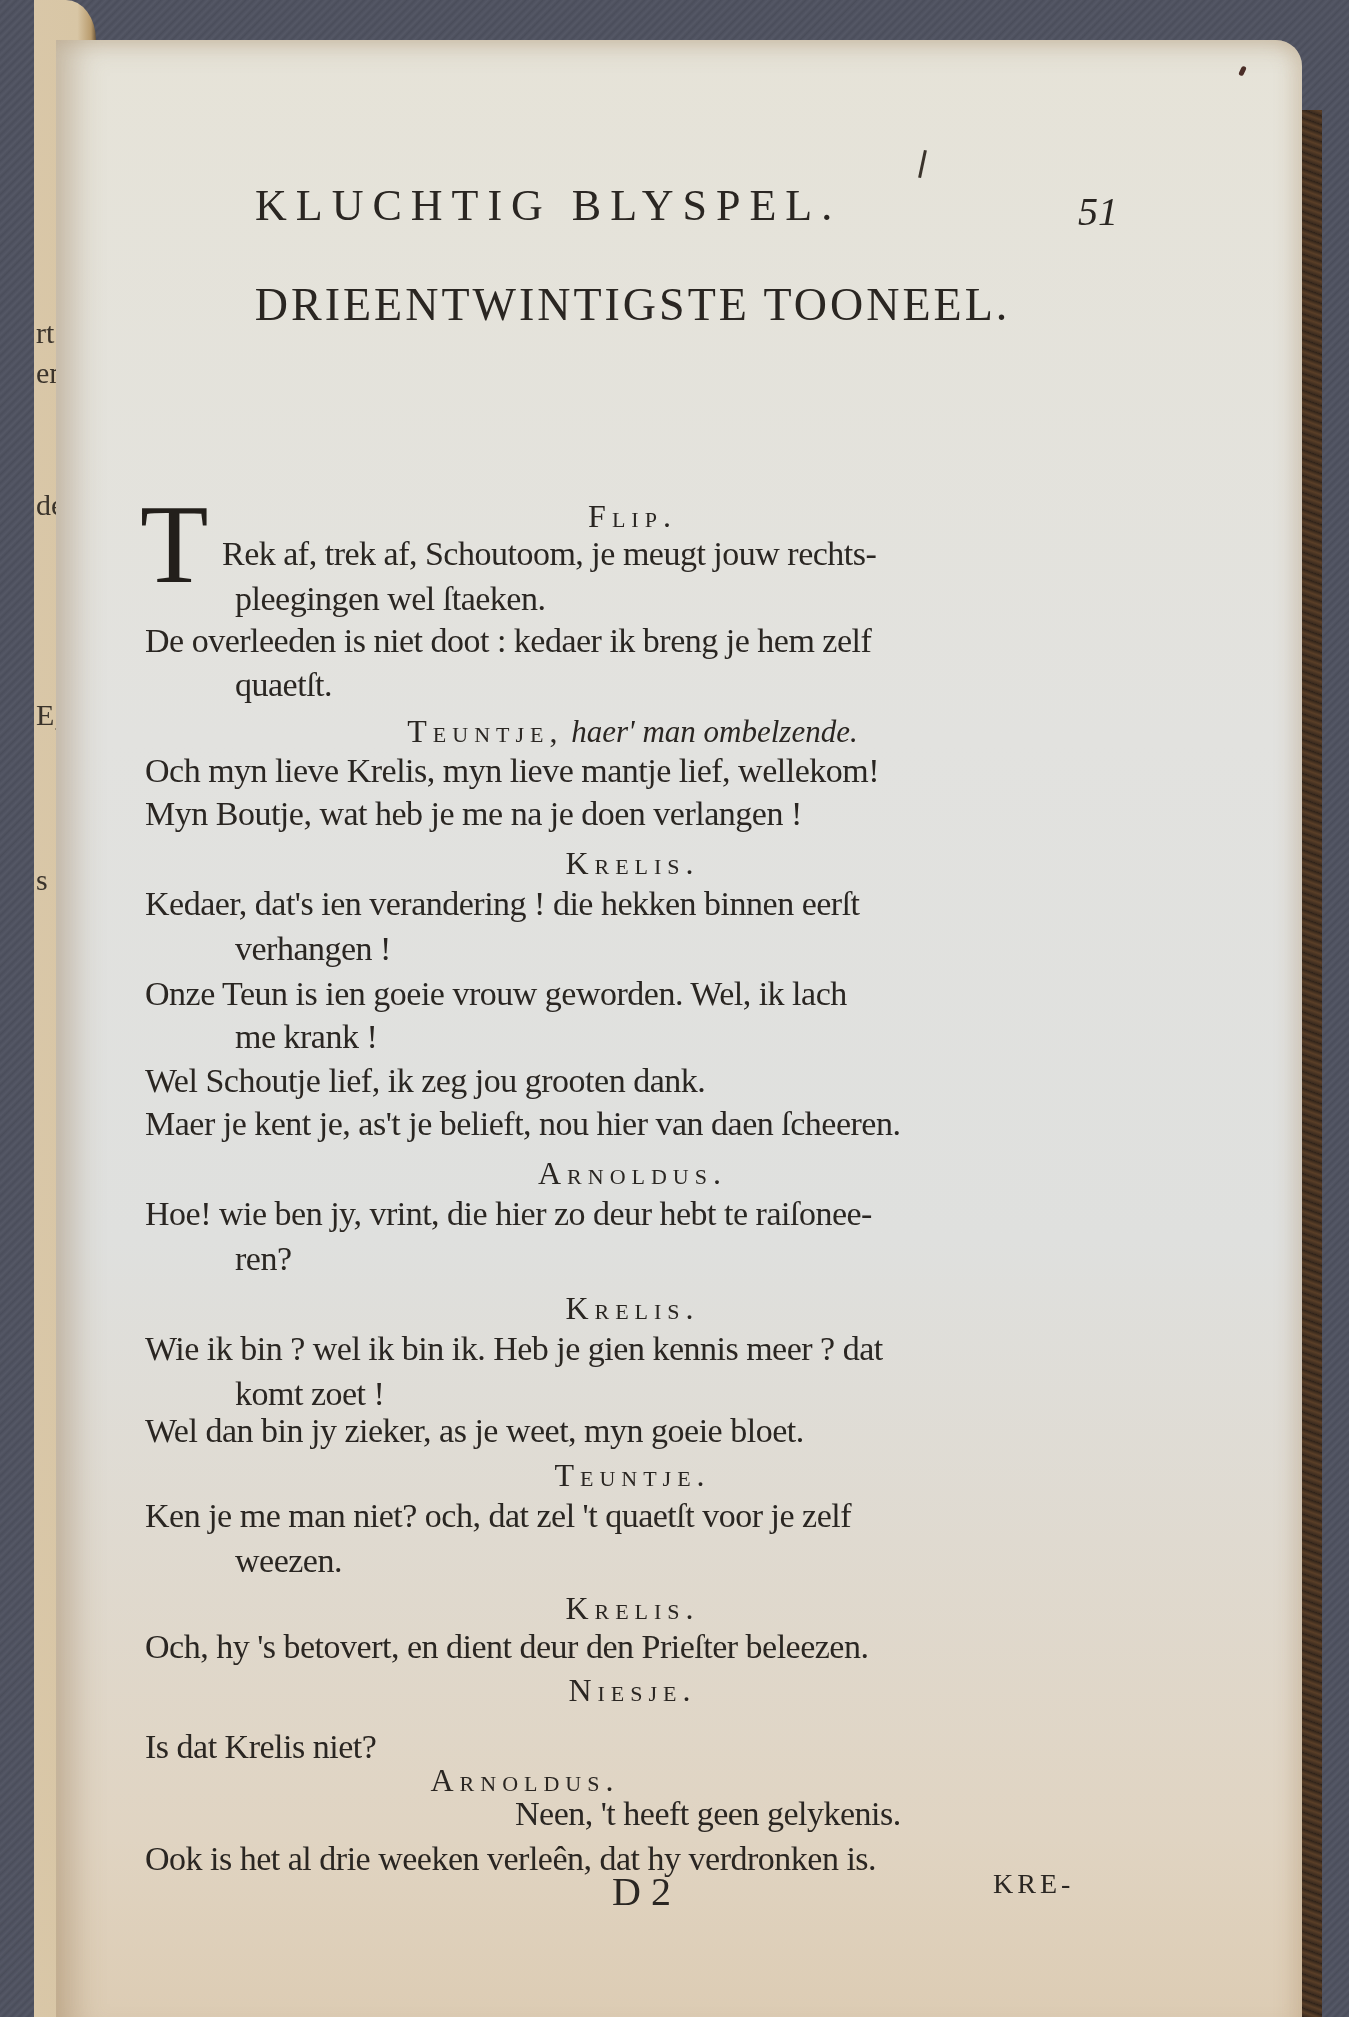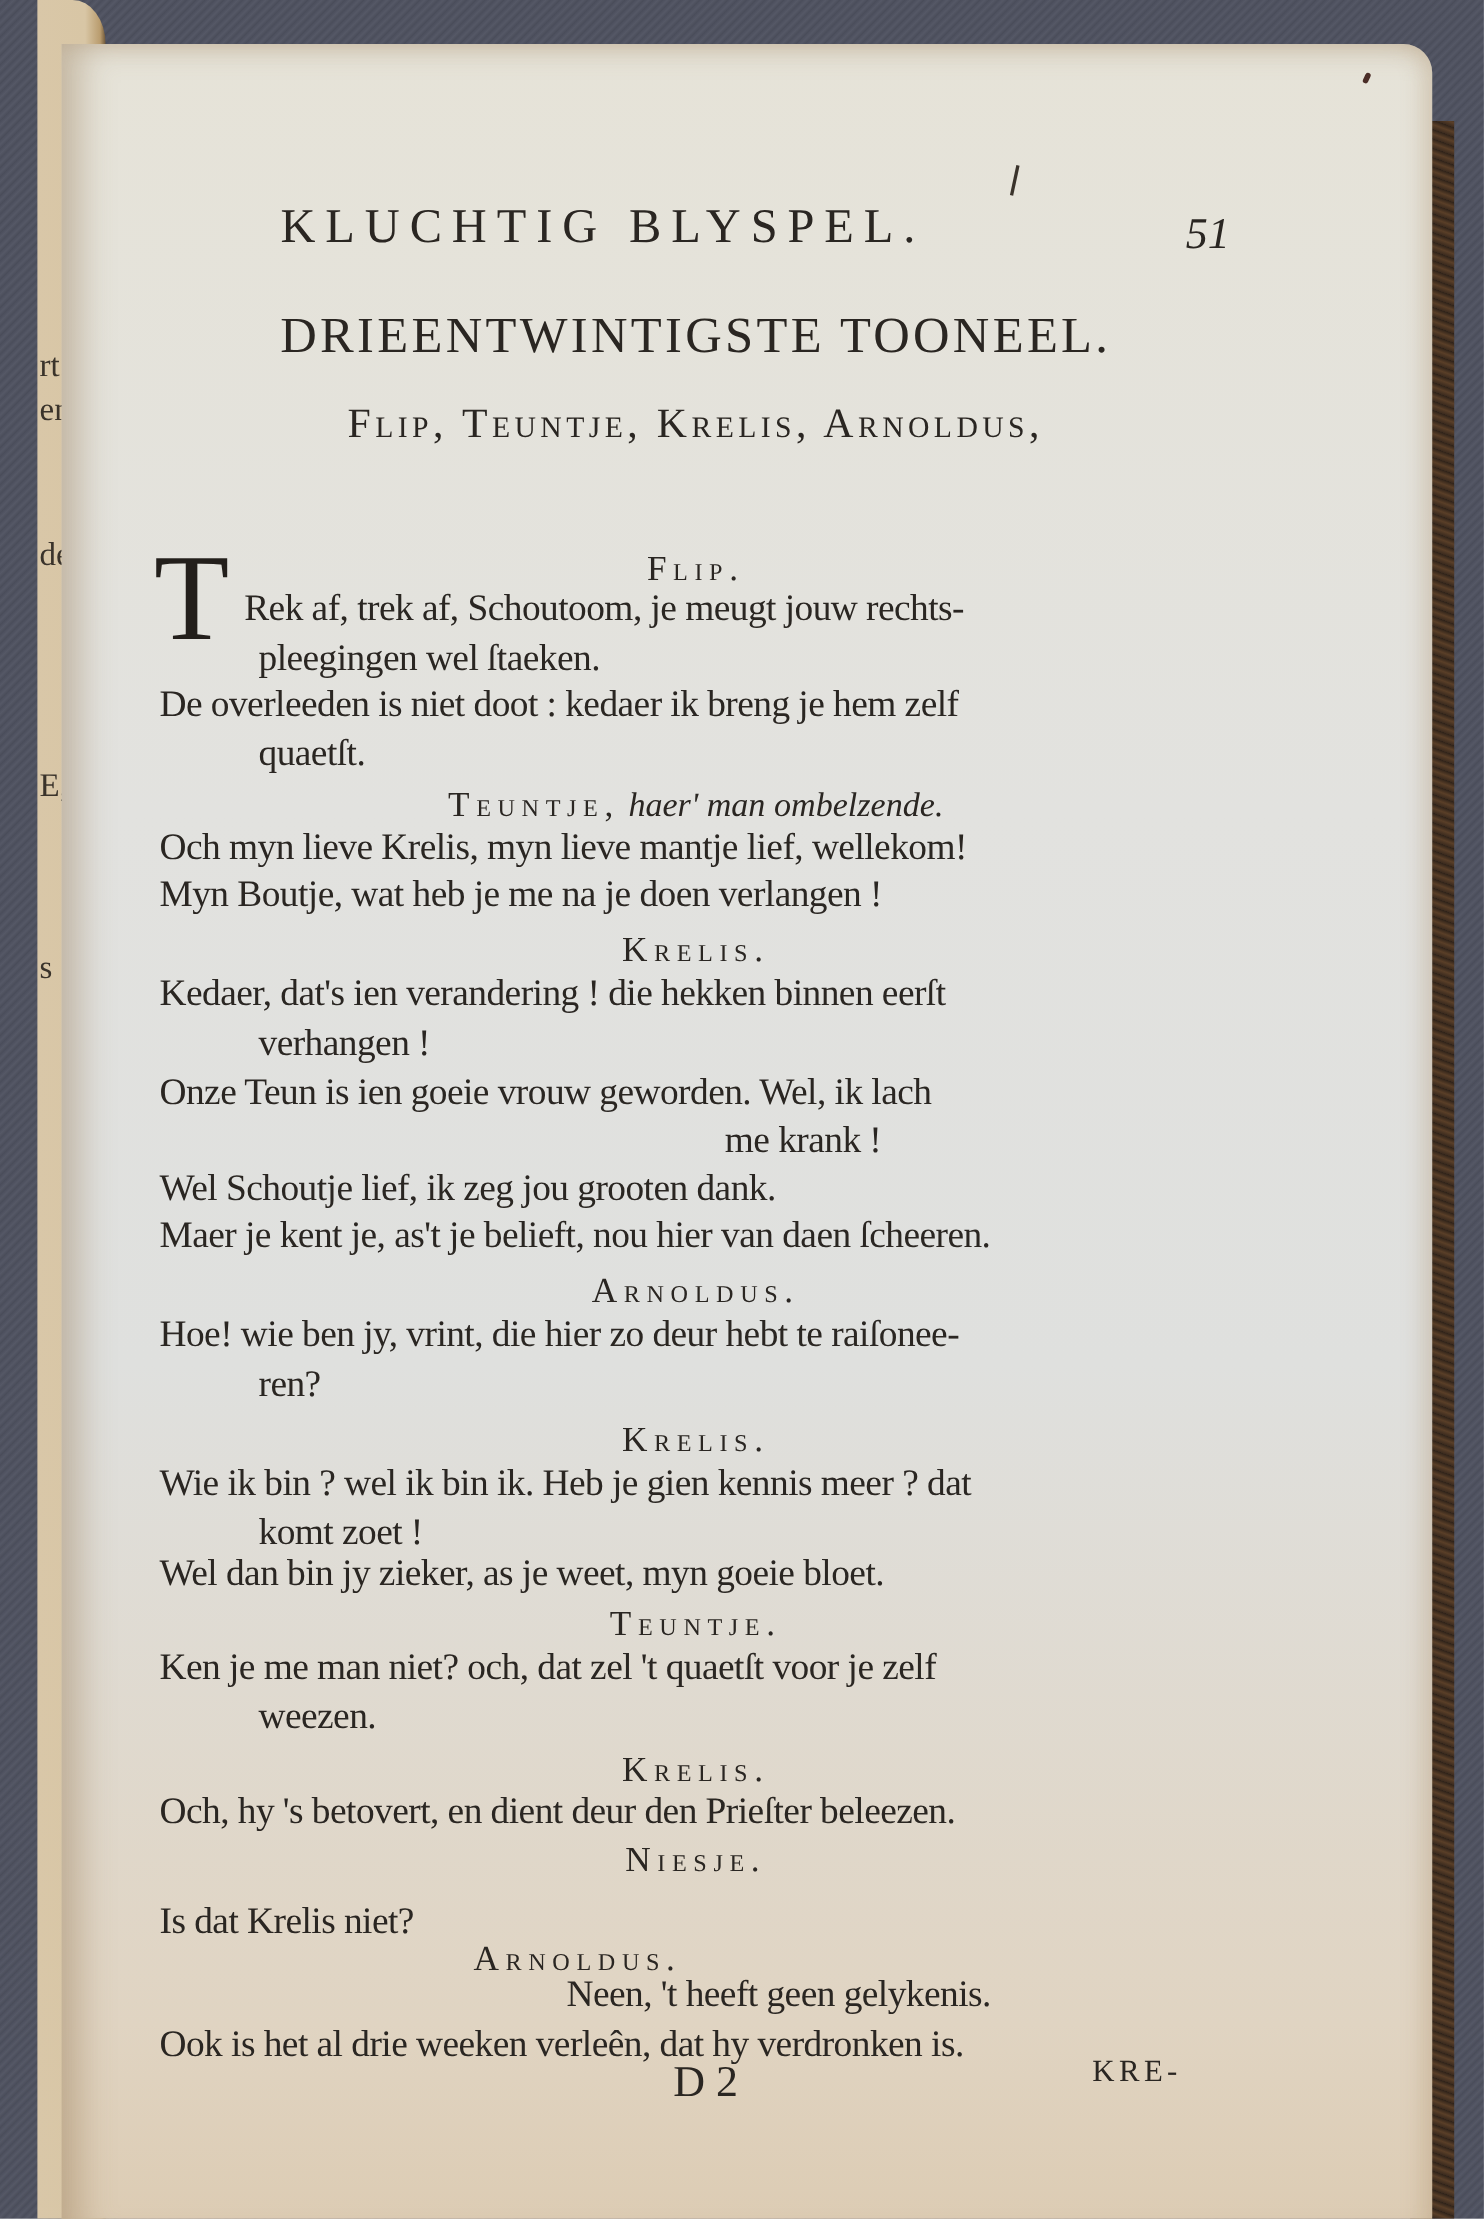--- a/index.html
+++ b/index.html
@@ -72,38 +72,37 @@
 <div class="cover-edge"></div>
 
 <div class="page"></div>
 <div class="dot-mark"></div>
 <div class="pencil-mark"></div>
 
 <div class="running-head">KLUCHTIG BLYSPEL.</div>
 <div class="page-num">51</div>
 <div class="scene-title">DRIEENTWINTIGSTE TOONEEL.</div>
 <div class="cast">
-  <div>Flip, Teuntje, Krelis, Arnoldus,</div>
 </div>
 <div class="dropcap">T</div>
 
 <div id="dialogue">
     <div class="speaker" style="top: 498px;"><span>Flip.</span></div>
     <div class="line" style="top: 535px; left: 222px;">Rek af, trek af, Schoutoom, je meugt jouw rechts-</div>
     <div class="line" style="top: 580px; left: 235px;">pleegingen wel ſtaeken.</div>
     <div class="line" style="top: 622px;">De overleeden is niet doot : kedaer ik breng je hem zelf</div>
     <div class="line" style="top: 666px; left: 235px;">quaetſt.</div>
     <div class="speaker" style="top: 713px;"><span>Teuntje,</span><span class="dir"> haer' man ombelzende.</span></div>
     <div class="line" style="top: 752px;">Och myn lieve Krelis, myn lieve mantje lief, wellekom!</div>
     <div class="line" style="top: 795px;">Myn Boutje, wat heb je me na je doen verlangen !</div>
     <div class="speaker" style="top: 845px;"><span>Krelis.</span></div>
     <div class="line" style="top: 885px;">Kedaer, dat's ien verandering ! die hekken binnen eerſt</div>
     <div class="line" style="top: 930px; left: 235px;">verhangen !</div>
     <div class="line" style="top: 975px;">Onze Teun is ien goeie vrouw geworden. Wel, ik lach</div>
-    <div class="line" style="top: 1018px; left: 235px; text-align: center;">me krank !</div>
+    <div class="line" style="top: 1018px; left: 235px;">me krank !</div>
     <div class="line" style="top: 1062px;">Wel Schoutje lief, ik zeg jou grooten dank.</div>
     <div class="line" style="top: 1105px;">Maer je kent je, as't je belieft, nou hier van daen ſcheeren.</div>
     <div class="speaker" style="top: 1155px;"><span>Arnoldus.</span></div>
     <div class="line" style="top: 1195px;">Hoe! wie ben jy, vrint, die hier zo deur hebt te raiſonee-</div>
     <div class="line" style="top: 1240px; left: 235px;">ren?</div>
     <div class="speaker" style="top: 1290px;"><span>Krelis.</span></div>
     <div class="line" style="top: 1330px;">Wie ik bin ? wel ik bin ik. Heb je gien kennis meer ? dat</div>
     <div class="line" style="top: 1375px; left: 235px;">komt zoet !</div>
     <div class="line" style="top: 1412px;">Wel dan bin jy zieker, as je weet, myn goeie bloet.</div>
     <div class="speaker" style="top: 1457px;"><span>Teuntje.</span></div>

